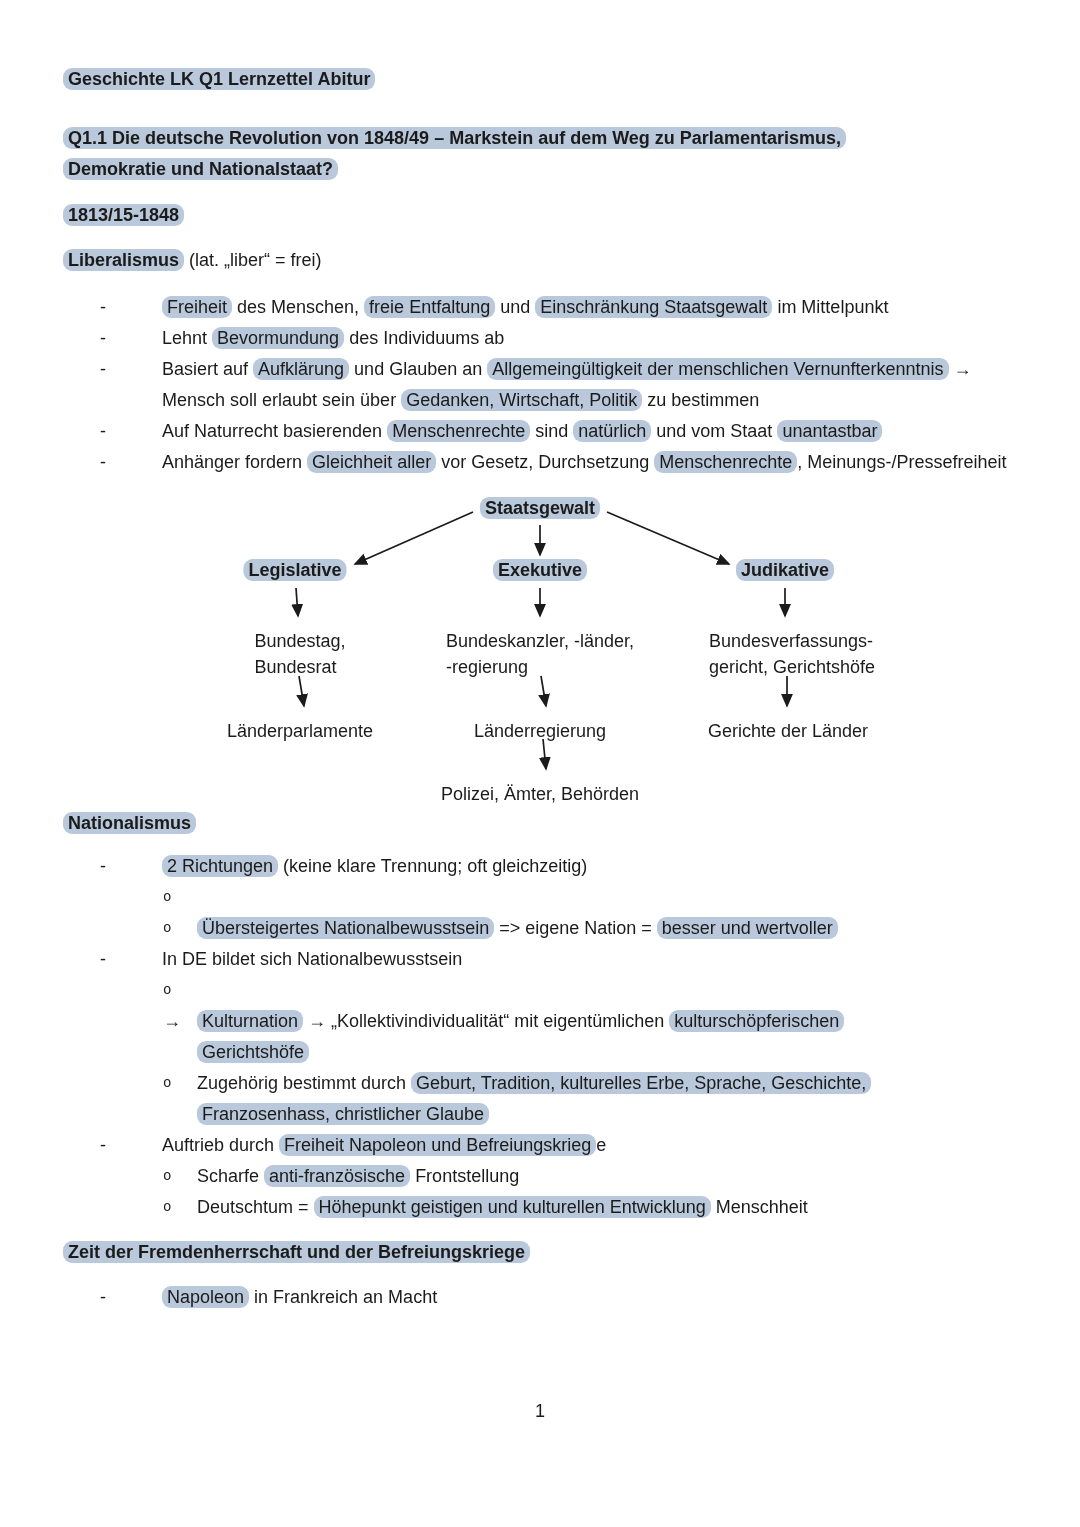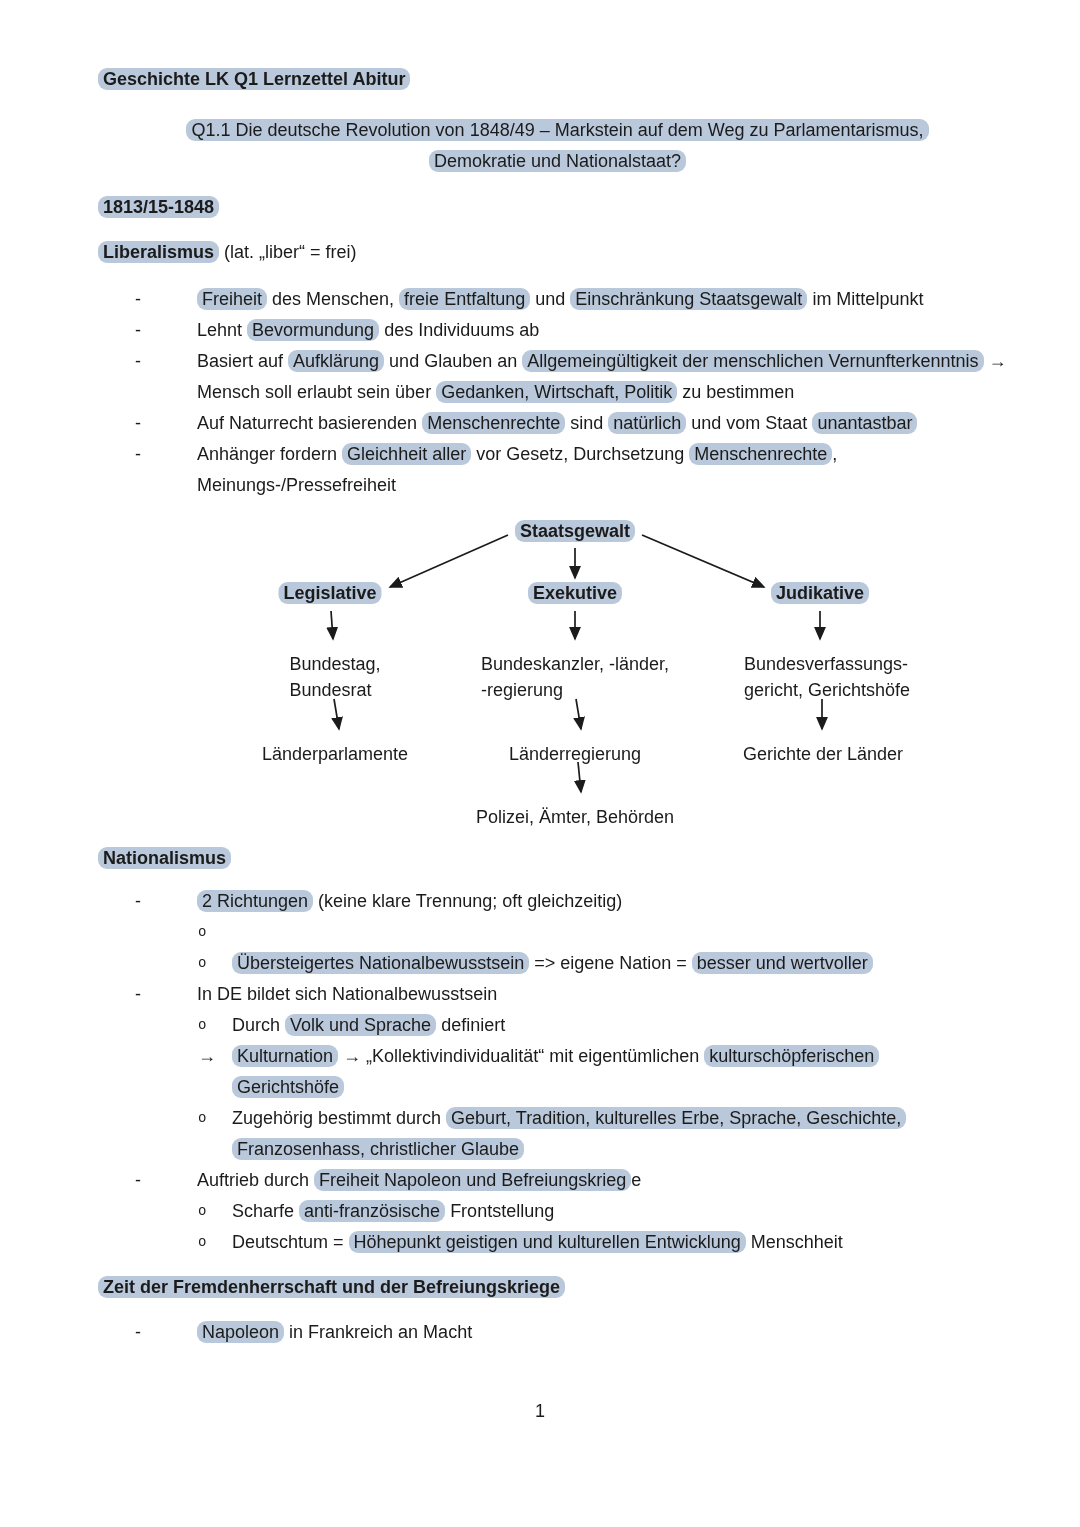--- a/index.html
+++ b/index.html
@@ -5,33 +5,33 @@
   * { box-sizing: border-box; }
   html, body { margin: 0; padding: 0; }
   body {
     width: 1080px; height: 1527px;
     background: #ffffff;
     font-family: "Liberation Sans", "DejaVu Sans", sans-serif;
     font-size: 18px; line-height: 31px;
     color: #1b1b1b;
     overflow: hidden;
   }
-  .page { position: relative; width: 1080px; height: 1527px; padding: 64px 63px 0 98px; }
+  .page { position: relative; width: 1080px; height: 1527px; padding: 64px 63px 0 63px; }
 
   .hl {
     background: #b9c8da;
     border-radius: 9px;
     padding: 1px 5px;
     -webkit-box-decoration-break: clone;
     box-decoration-break: clone;
   }
   .b { font-weight: bold; }
 
   .doc-title { font-weight: bold; }
-  .main-heading { font-weight: normal; margin-top: 20px; text-align: center; }
+  .main-heading { font-weight: bold; margin-top: 28px; }
   .main-heading .line { white-space: nowrap; }
   .period { font-weight: bold; margin-top: 15px; }
   .term-line { margin-top: 14px; }
   .term-line .term { font-weight: bold; }
   .section-heading { font-weight: bold; margin-top: 14px; }
 
   .list { margin-top: 16px; }
   .list.tight { margin-top: 12px; }
   .li { display: flex; }
   .li .marker { flex: none; width: 30px; }
@@ -134,21 +134,21 @@
     <div class="dg-text" style="left:729px; top:143px">Bundesverfassungs-
 gericht, Gerichtshöfe</div>
 
     <div class="dg-text" style="left:237px; top:233px">Länderparlamente</div>
     <div class="dg-text" style="left:477px; top:233px">Länderregierung</div>
     <div class="dg-text" style="left:725px; top:233px">Gerichte der Länder</div>
 
     <div class="dg-text" style="left:477px; top:296px">Polizei, Ämter, Behörden</div>
   </div>
 
-  <div class="section-heading" style="margin-top:12px">
+  <div class="section-heading" style="margin-top:0">
     <span class="hl">Nationalismus</span>
   </div>
 
   <div class="list tight">
     <div class="li l1">
       <span class="marker">-</span>
       <div class="content"><span class="hl">2 Richtungen</span><span> (keine klare Trennung; oft gleichzeitig)</span></div>
     </div>
     <div class="li l2">
       <span class="marker">o</span>
@@ -156,21 +156,20 @@
     <div class="li l2">
       <span class="marker">o</span>
       <div class="content"><span class="hl">Übersteigertes Nationalbewusstsein</span><span> =&gt; eigene Nation = </span><span class="hl">besser und wertvoller</span></div>
     </div>
     <div class="li l1">
       <span class="marker">-</span>
       <div class="content"><span>In DE bildet sich Nationalbewusstsein</span></div>
     </div>
     <div class="li l2">
       <span class="marker">o</span>
-      <div class="content"><span>Durch </span><span class="hl">Volk und Sprache</span><span> definiert</span></div>
     </div>
     <div class="li l2 arrow-item">
       <span class="marker">→</span>
       <div class="content"><span class="hl">Kulturnation</span><span> </span><span class="b">→</span><span> „Kollektivindividualität“  mit eigentümlichen </span><span class="hl">kulturschöpferischen Gerichtshöfe</span></div>
     </div>
     <div class="li l2">
       <span class="marker">o</span>
       <div class="content"><span>Zugehörig bestimmt durch </span><span class="hl">Geburt, Tradition, kulturelles Erbe, Sprache, Geschichte, Franzosenhass, christlicher Glaube</span></div>
     </div>
     <div class="li l1">

